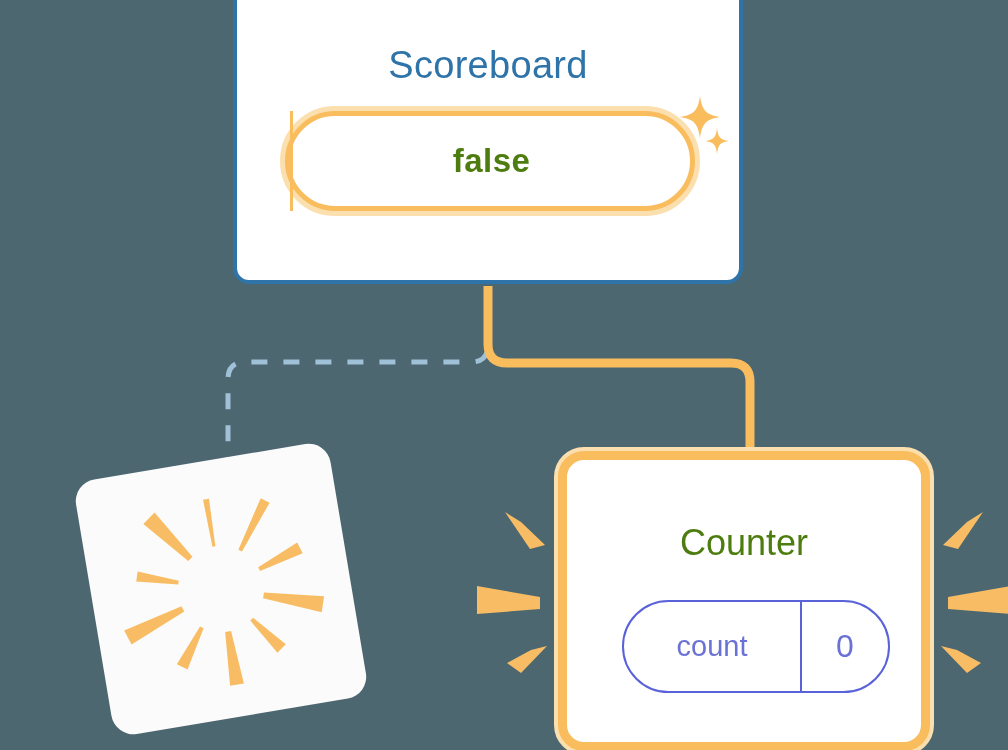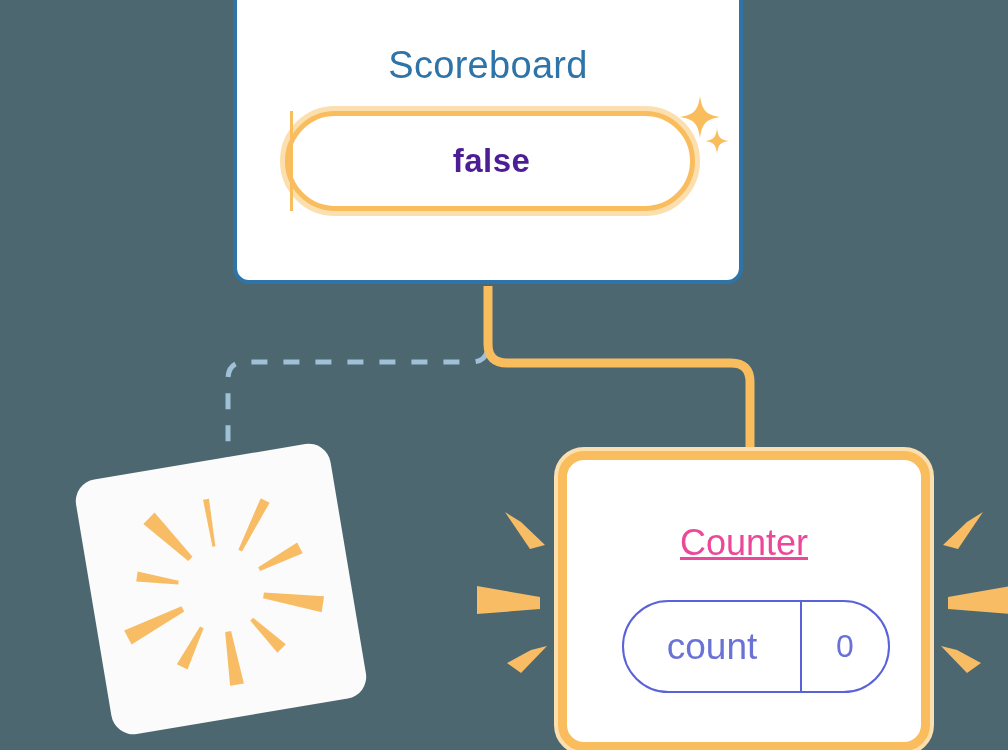--- a/index.html
+++ b/index.html
@@ -96,21 +96,21 @@
     flex: 0 0 auto;
     margin: -5px 0;
   }
   #scoreboard-pill-value {
     flex: 1 1 auto;
     display: flex;
     align-items: center;
     justify-content: center;
     font-size: 33px;
     font-weight: bold;
-    color: #4c1d95;
+    color: #4d7c0f;
     letter-spacing: 0.5px;
   }
 
   
   #counter-card-wrap {
     position: absolute;
     left: 554px;
     top: 447px;
     width: 380px;
     height: 308px;
@@ -137,42 +137,41 @@
     border: 9px solid #f9bd5e;
     border-radius: 26px;
   }
   #counter-title {
     position: absolute;
     left: 0;
     top: 62px;
     width: 100%;
     text-align: center;
     font-size: 36px;
-    color: #ec4899;
-    text-decoration: underline;
+    color: #4d7c0f;
   }
   #counter-pill {
     position: absolute;
     left: 55px;
     top: 140px;
     width: 268px;
     height: 93px;
     box-sizing: border-box;
     border: 2px solid #5a62da;
     border-radius: 48px;
     background: #ffffff;
     display: flex;
     align-items: stretch;
   }
   #counter-pill-key {
     flex: 0 0 176px;
     display: flex;
     align-items: center;
     justify-content: center;
-    font-size: 37px;
+    font-size: 29px;
     color: #6b72d6;
     text-align: center;
   }
   #counter-pill-divider {
     width: 2px;
     background: #5a62da;
     flex: 0 0 auto;
     margin: -2px 0;
   }
   #counter-pill-value {

